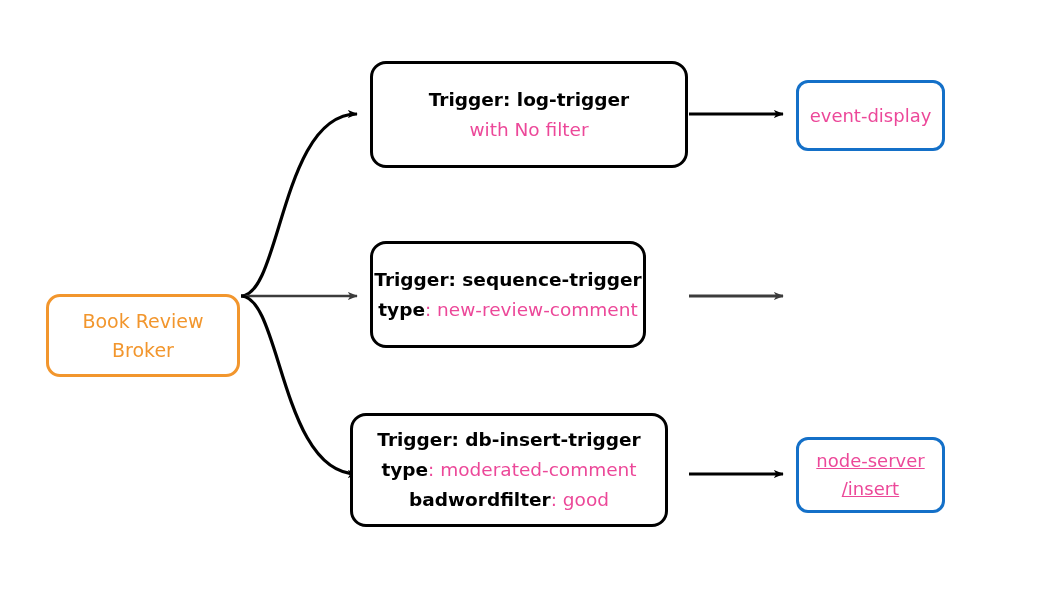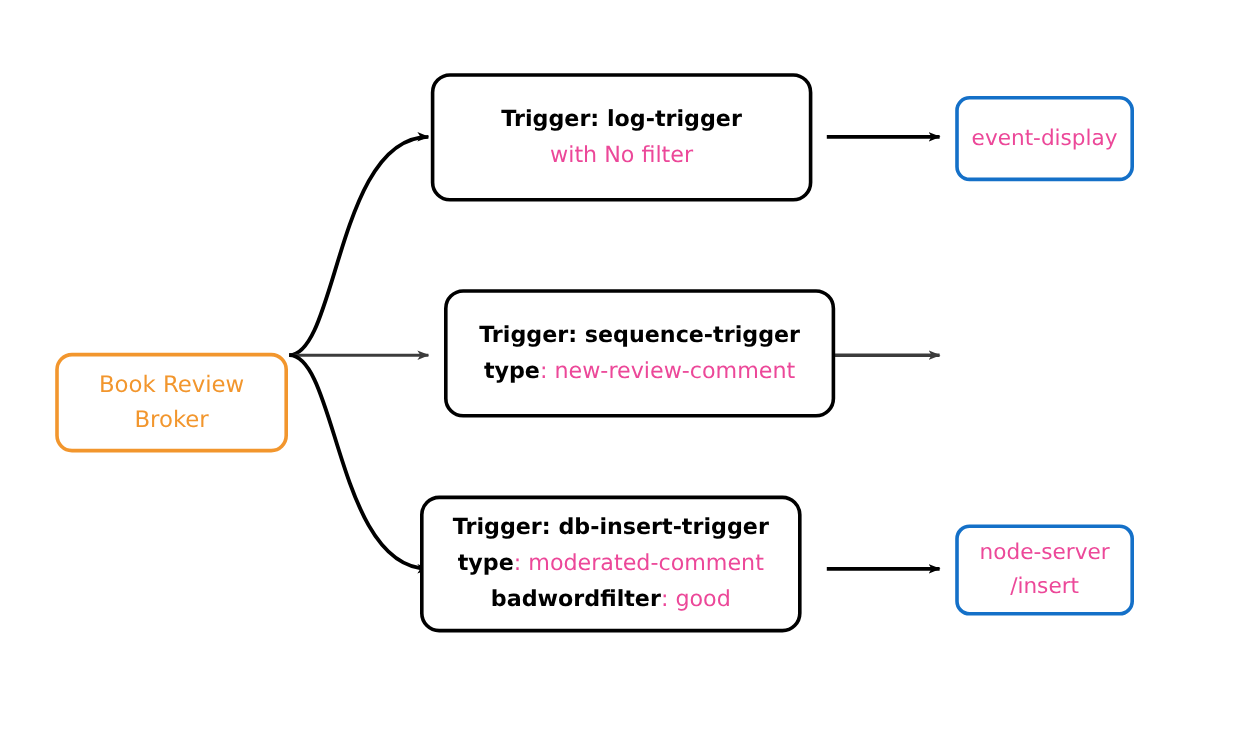--- a/index.html
+++ b/index.html
@@ -103,30 +103,30 @@
     <path d="M689,296 L783,296" fill="none" stroke="#3c3c3c" stroke-width="2.8" marker-end="url(#arrow-gray)"></path>
 
     <path d="M689,474 L783,474" fill="none" stroke="#000000" stroke-width="3.2" marker-end="url(#arrow-black)"></path>
   </svg>
 
   <div class="node node-broker" style="left:46px; top:255px; width:194px; height:83px;">
     <span class="line">Book Review</span>
     <span class="line">Broker</span>
   </div>
 
-  <div class="node node-trigger" style="left:359px; top:61px; width:318px; height:107px;">
+  <div class="node node-trigger" style="left:370px; top:61px; width:318px; height:107px;">
     <div class="line">
       <span class="b">Trigger: log-trigger</span><span class="n"></span>
     </div>
     <div class="line">
       <span class="b"></span><span class="n">with No filter</span>
     </div>
   </div>
 
-  <div class="node node-trigger" style="left:370px; top:241px; width:326px; height:107px;">
+  <div class="node node-trigger" style="left:370px; top:241px; width:276px; height:107px;">
     <div class="line">
       <span class="b">Trigger: sequence-trigger</span><span class="n"></span>
     </div>
     <div class="line">
       <span class="b">type</span><span class="n">: new-review-comment</span>
     </div>
   </div>
 
   <div class="node node-trigger" style="left:350px; top:413px; width:318px; height:114px;">
     <div class="line">
@@ -138,18 +138,18 @@
     <div class="line">
       <span class="b">badwordfilter</span><span class="n">: good</span>
     </div>
   </div>
 
   <div class="node node-target" style="left:796px; top:80px; width:149px; height:71px;">
     <span class="line">event-display</span>
   </div>
 
 
-  <div class="node node-target" style="left:796px; top:437px; width:149px; height:76px;">
+  <div class="node node-target" style="left:796px; top:437px; width:149px; height:76px;text-decoration:underline;">
     <span class="line">node-server</span>
     <span class="line">/insert</span>
   </div>
 
 </div>
 
 </body></html>

